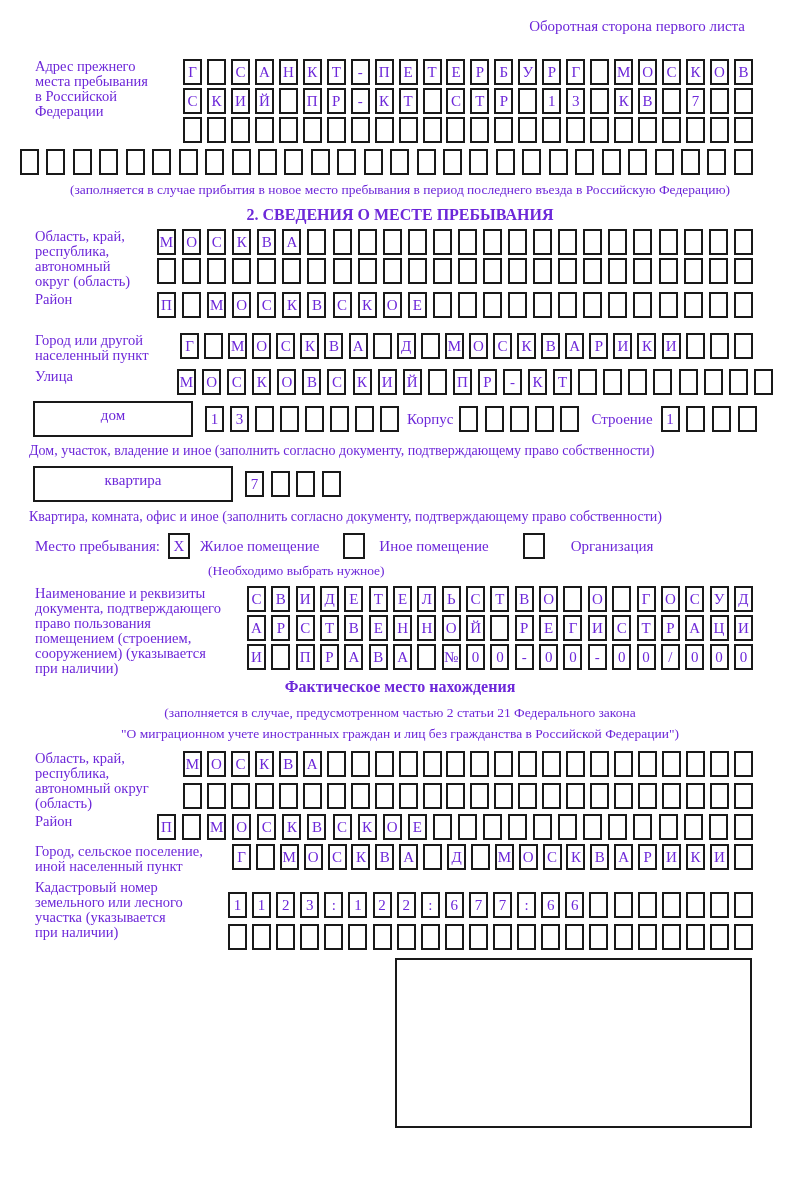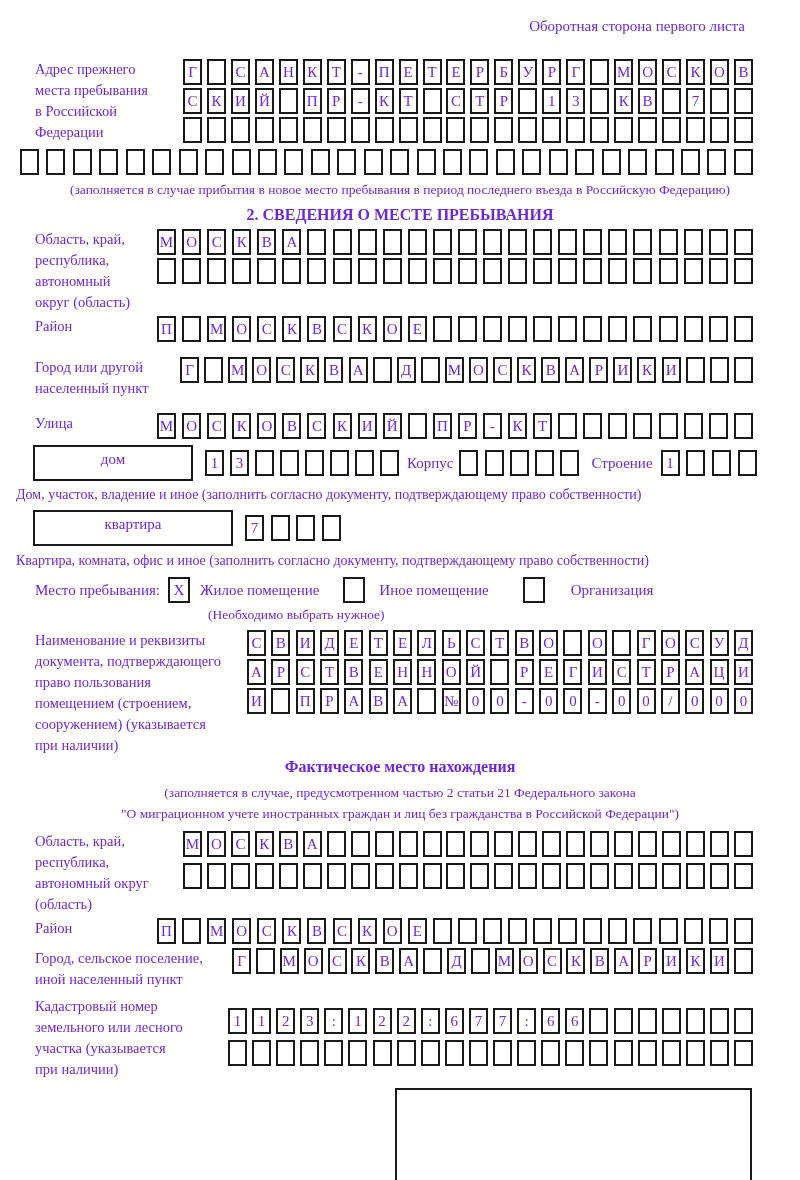--- a/index.html
+++ b/index.html
@@ -4,42 +4,42 @@
 <style>
   html,body{margin:0;padding:0;background:#fff;}
   .page{
     position:relative;width:800px;height:1180px;box-sizing:border-box;
     padding-top:18px;overflow:hidden;background:#fff;color:#6d28d9;
     font-family:"Liberation Serif","DejaVu Serif",serif;
   }
   .hdr{text-align:right;padding-right:55px;font-size:15px;}
   .row{display:flex;align-items:flex-start;}
   .pl35{padding-left:35px;} .pl20{padding-left:20px;} .pl33{padding-left:33px;}
-  .lbl{font-size:14.5px;line-height:21px;white-space:pre-line;flex:none;}
+  .lbl{font-size:14.5px;line-height:15px;white-space:pre-line;flex:none;}
   .lw-prev{width:148px;} .lw-std{width:122px;} .lw-gorod{width:145px;}
   .lw-doc{width:212px;} .lw-fgorod{width:197px;} .lw-kad{width:193px;}
   .cells{display:flex;justify-content:space-between;flex:none;}
   .cell{
     box-sizing:border-box;flex:none;width:19px;height:26px;
     border:2px solid #191919;font-size:15px;line-height:22px;text-align:center;
     background:#fff;
   }
   .w-secA{width:570px;} .w-full{width:733px;} .w-std{width:596px;}
   .w-gorod{width:573px;} .w-doc{width:506px;} .w-fgorod{width:521px;} .w-kad{width:525px;}
   .w-dom8{width:194px;} .w-kor5{width:120px;} .w-str4{width:96px;} .w-kv4{width:96px;} .gap3{height:3px;}
   .stack > .cells{margin-bottom:3px;}
   .note{font-size:13.5px;text-align:center;line-height:21px;white-space:pre-line;}
   .sect-title{font-weight:bold;font-size:16px;text-align:center;}
   .widebox{
     box-sizing:border-box;height:36px;border:2px solid #191919;
     text-align:center;font-size:15px;line-height:24px;flex:none;background:#fff;
   }
   .wb-dom{width:160px;} .wb-kv{width:200px;}
   .inline-lbl{font-size:15px;line-height:28px;flex:none;}
-  .cap{font-size:14px;line-height:20px;padding-left:16px;}
+  .cap{font-size:14px;line-height:20px;padding-left:29px;}
   .chk{
     box-sizing:border-box;flex:none;width:22px;height:26px;border:2px solid #191919;
     text-align:center;font-size:15px;line-height:22px;background:#fff;
   }
   .mesto-lbl{font-size:15px;line-height:26px;flex:none;}
   .bigbox{
     box-sizing:border-box;width:357px;height:170px;border:2.5px solid #191919;
     margin-left:395px;background:#fff;
   }
 </style>
@@ -288,21 +288,21 @@
         <span class="cell">Р</span>
         <span class="cell">И</span>
         <span class="cell">К</span>
         <span class="cell">И</span>
         <span class="cell"></span>
         <span class="cell"></span>
         <span class="cell"></span>
       </div>
   </div>
 
-  <div class="row pl35" style="margin-top:14px;">
+  <div class="row pl35" style="margin-top:6px;gap:20px;">
     <div class="lbl lw-std">Улица</div>
     <div class="cells w-std">
         <span class="cell">М</span>
         <span class="cell">О</span>
         <span class="cell">С</span>
         <span class="cell">К</span>
         <span class="cell">О</span>
         <span class="cell">В</span>
         <span class="cell">С</span>
         <span class="cell">К</span>

